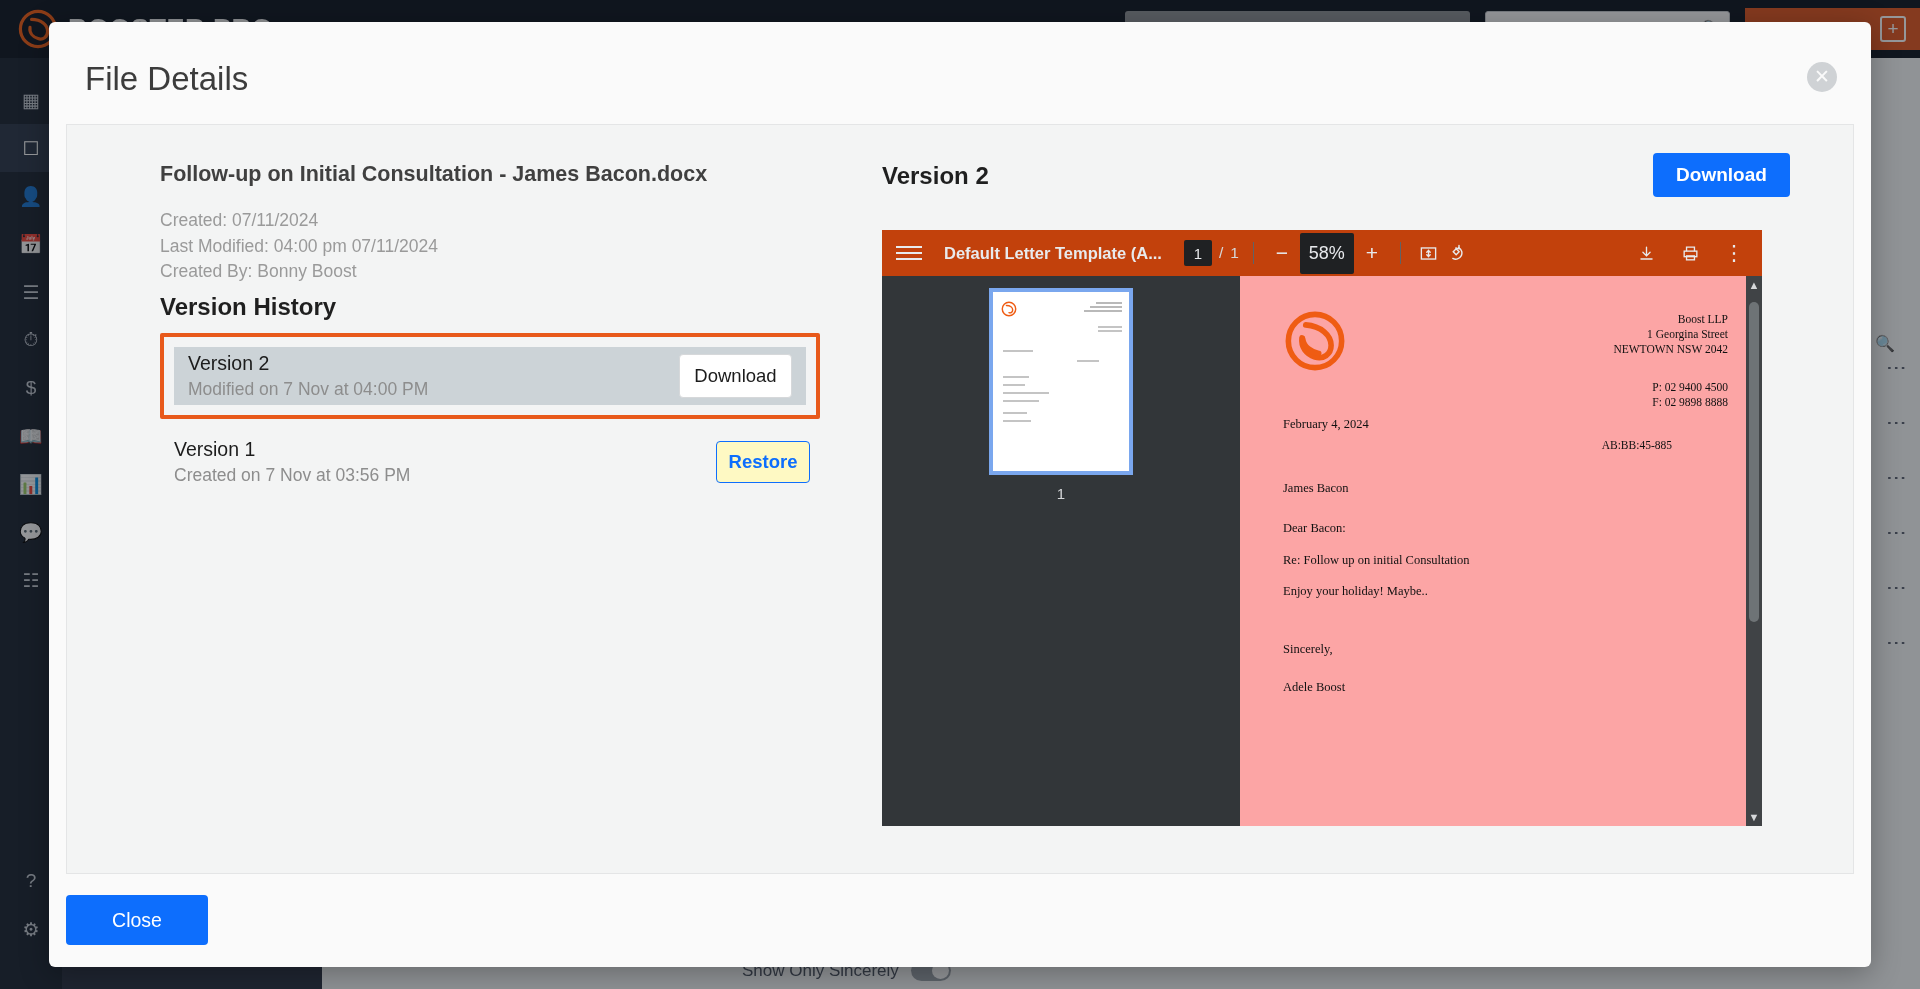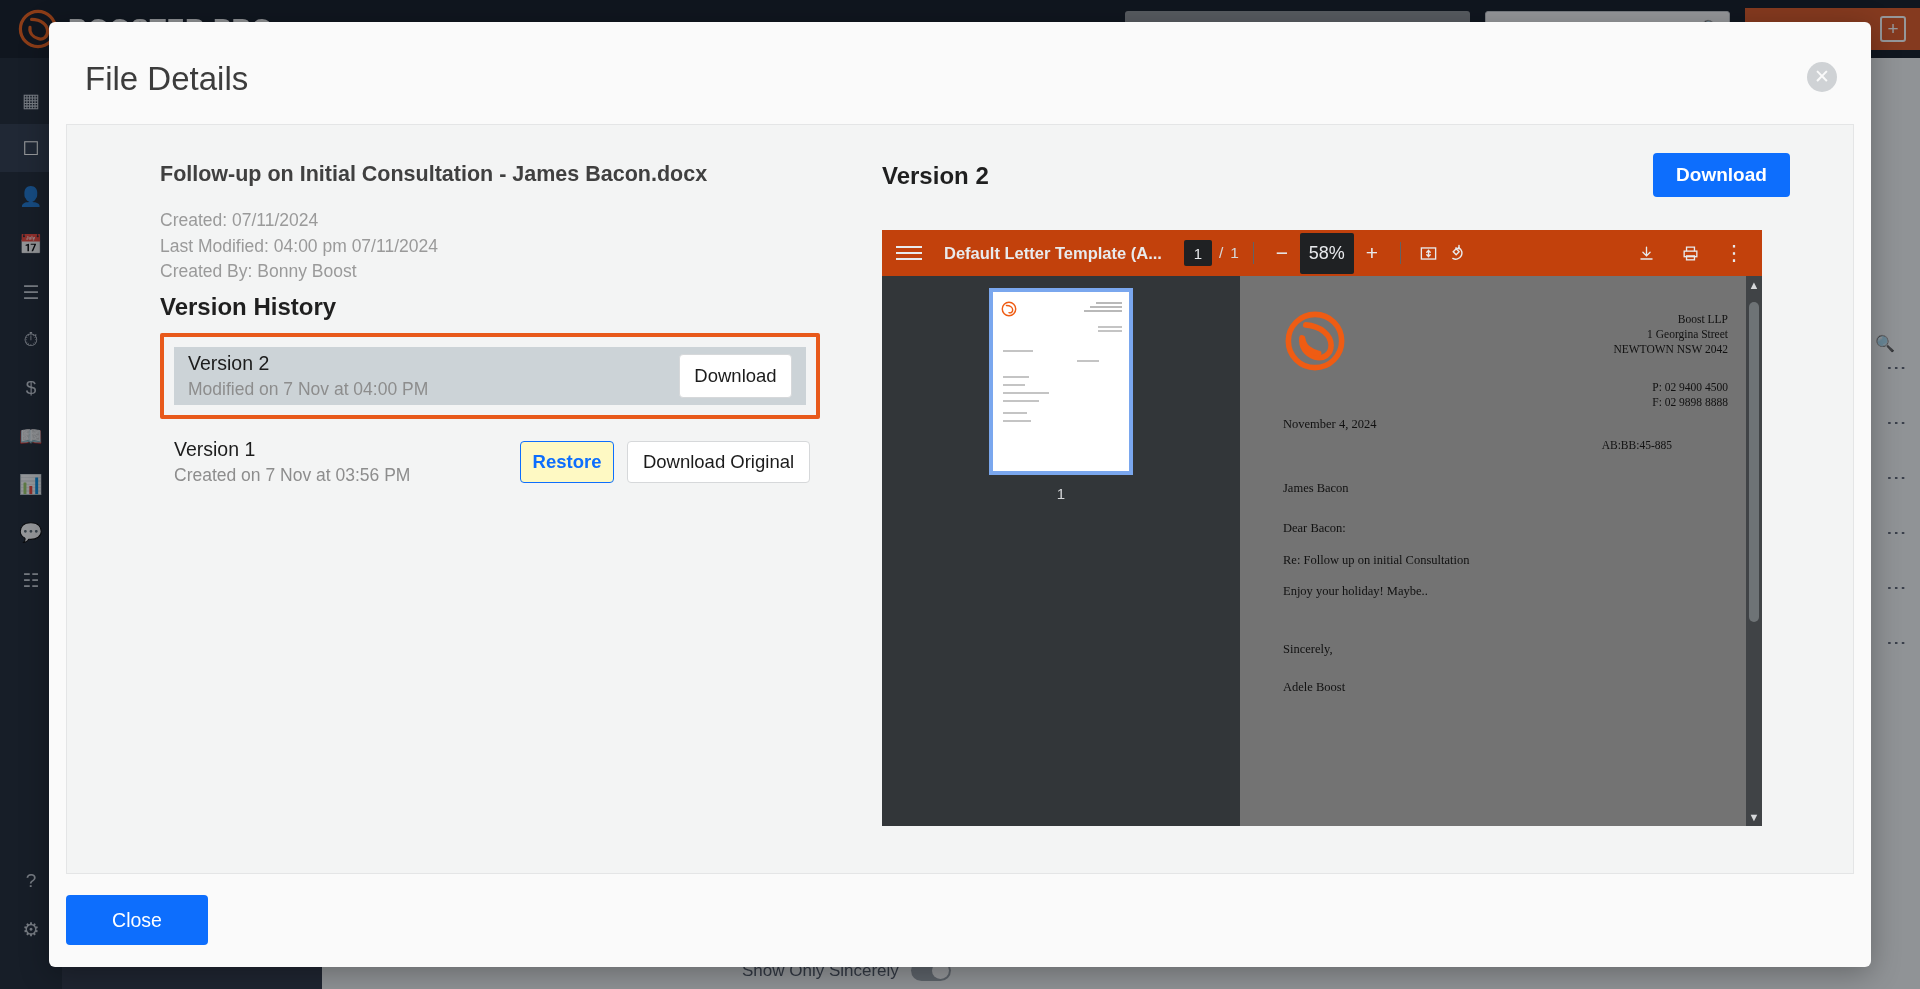--- a/index.html
+++ b/index.html
@@ -223,21 +223,21 @@
   #thumb-1 {
     width: 144px; height: 187px; background: #ffffff; border: 4px solid #7aa7ee;
     position: relative; overflow: hidden;
   }
   #thumb-label { color: #d6d8da; font-size: 15px; margin-top: 10px; }
   #pdf-page-area {
     flex: 1; background: #323639; display: flex; justify-content: center;
     padding-top: 0; position: relative; overflow: hidden;
   }
   #pdf-page {
-    width: 560px; height: 550px; background: #737373; position: relative;
+    width: 560px; height: 550px; background: #fca5a5; position: relative;
     font-family: "Liberation Serif", serif;
   }
   #pdf-scroll {
     position: absolute; right: 0; top: 0; width: 16px; height: 550px; background: #404346;
   }
   #pdf-scroll .thumbv {
     position: absolute; left: 3px; top: 26px; width: 10px; height: 320px;
     background: #6e7376; border-radius: 5px;
   }
   .sc-arrow {
@@ -354,21 +354,20 @@
             <button id="download-v2" class="btn-white">Download</button>
           </div>
         </div>
 
         <div id="version-row-1">
           <div class="ver-texts">
             <div class="ver-label">Version 1</div>
             <div class="ver-sub">Created on 7 Nov at 03:56 PM</div>
           </div>
           <button id="restore-v1">Restore</button>
-          <button id="download-original-v1" class="btn-white">Download Original</button>
         </div>
       </div>
     </div>
 
     <div id="right-pane">
       <div id="version-2-heading">Version 2</div>
       <button id="download-main">Download</button>
 
       <div id="pdf-viewer">
 
@@ -470,21 +469,21 @@
                 <div>Boost LLP</div>
                 <div>1 Georgina Street</div>
                 <div>NEWTOWN NSW 2042</div>
               </div>
 
               <div class="lh-contact">
                 <div>P: 02 9400 4500</div>
                 <div>F: 02 9898 8888</div>
               </div>
 
-              <div class="lt-date">November 4, 2024</div>
+              <div class="lt-date">February 4, 2024</div>
               <div class="lt-ref">AB:BB:45-885</div>
 
               <div class="lt-line" style="top:205px">James Bacon</div>
               <div class="lt-line" style="top:245px">Dear Bacon:</div>
               <div class="lt-line" style="top:277px">Re: Follow up on initial Consultation</div>
               <div class="lt-line" style="top:308px">Enjoy your holiday! Maybe..</div>
               <div class="lt-line" style="top:366px">Sincerely,</div>
               <div class="lt-line" style="top:404px">Adele Boost</div>
             </div>
 

